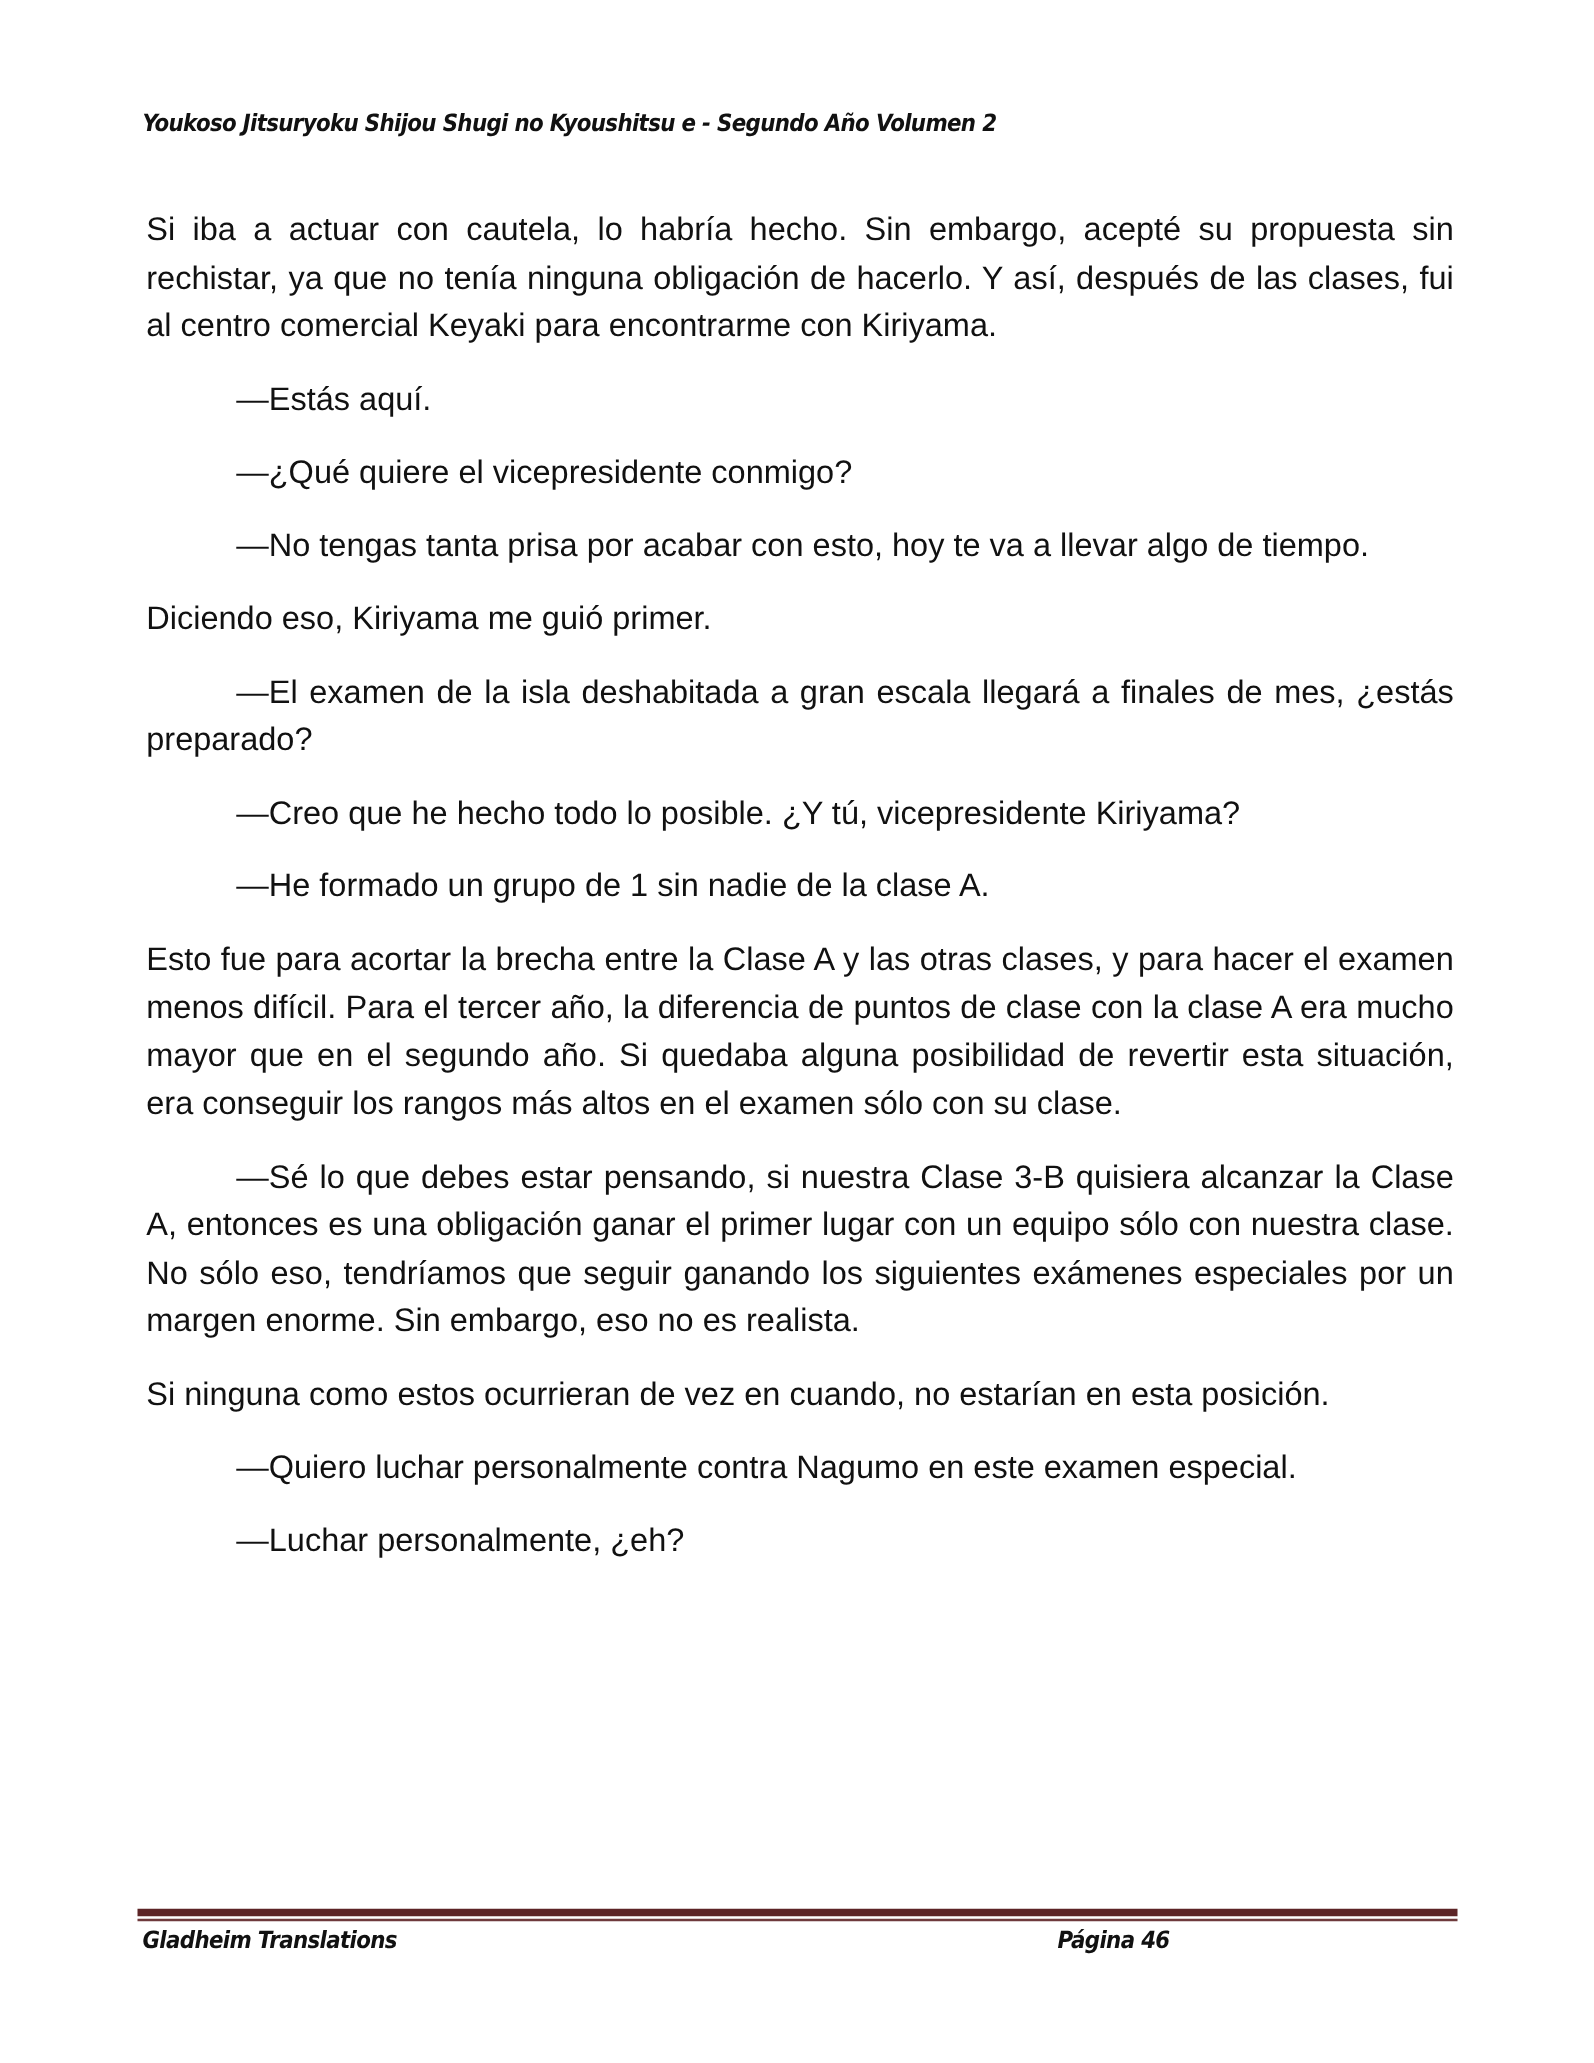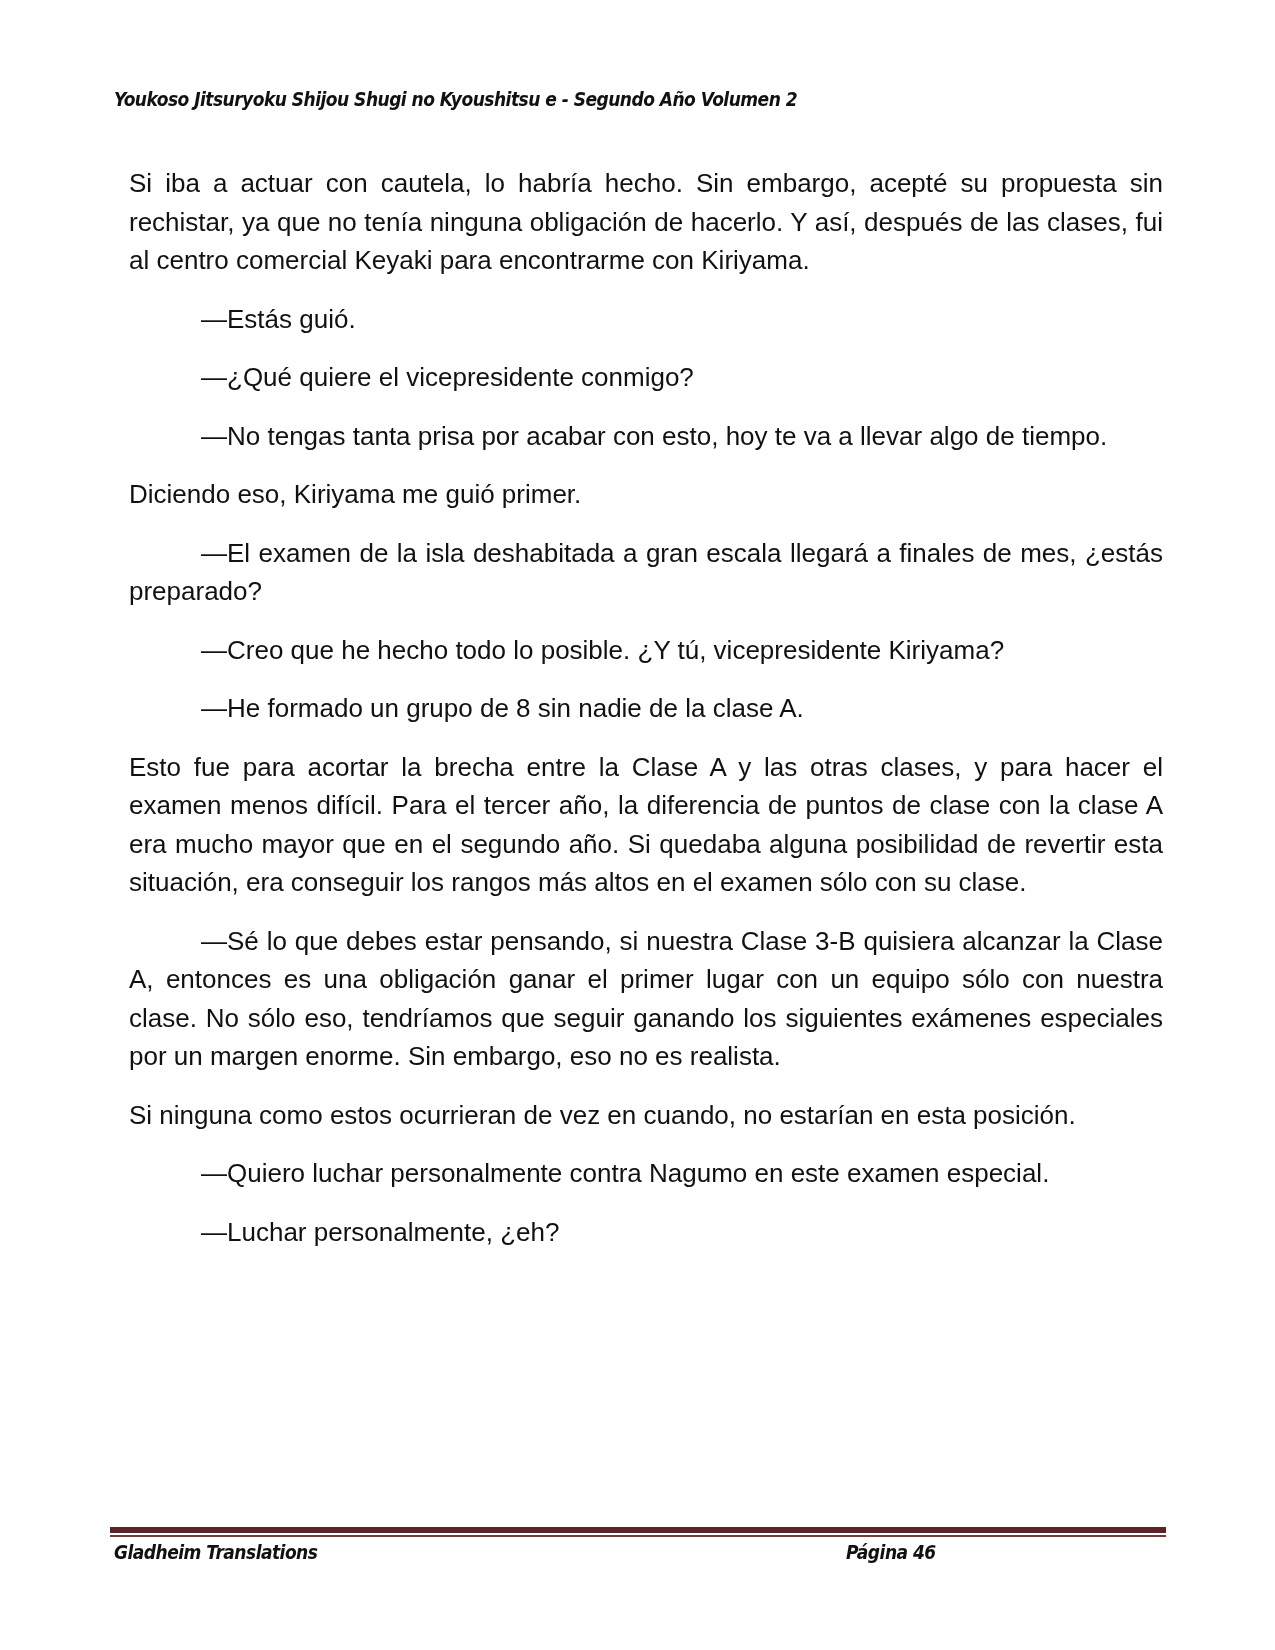--- a/index.html
+++ b/index.html
@@ -8,21 +8,21 @@
   .header-title {
     position: absolute; left: 114px; top: 72px;
     font-family: "DejaVu Sans", sans-serif; font-weight: bold; font-style: italic;
     font-size: 19px; color: #111; letter-spacing: -0.6px; transform: scaleX(0.9); transform-origin: left;
     white-space: nowrap;
   }
   .body-text {
     position: absolute; left: 113px; top: 148px; width: 1050px;
     font-family: "Liberation Sans", sans-serif; font-size: 26px; line-height: 38.5px; color: #111;
   }
-  .body-text p { margin: 0 0 20px 16px; text-align: justify; }
+  .body-text p { margin: 0 0 20px 4px; text-align: justify; }
   .body-text p.dialog { text-indent: 72px; }
   .footer-rule-thick {
     position: absolute; left: 110px; top: 1511px; width: 1056px; height: 6px; background: #5c2426;
   }
   .footer-rule-thin {
     position: absolute; left: 110px; top: 1519px; width: 1056px; height: 2px; background: #6e3a3c;
   }
   .footer-left, .footer-right {
     position: absolute; top: 1525px;
     font-family: "DejaVu Sans", sans-serif; font-weight: bold; font-style: italic;
@@ -32,27 +32,27 @@
   .footer-right { right: 110px; transform: scaleX(0.9); transform-origin: right; }
 </style>
 </head>
 <body>
 
 <div class="page">
   <div class="header-title">Youkoso Jitsuryoku Shijou Shugi no Kyoushitsu e - Segundo Año Volumen 2</div>
 
   <div class="body-text">
     <p class="narration">Si iba a actuar con cautela, lo habría hecho. Sin embargo, acepté su propuesta sin rechistar, ya que no tenía ninguna obligación de hacerlo. Y así, después de las clases, fui al centro comercial Keyaki para encontrarme con Kiriyama.</p>
-    <p class="dialog">—Estás guió.</p>
+    <p class="dialog">—Estás aquí.</p>
     <p class="dialog">—¿Qué quiere el vicepresidente conmigo?</p>
     <p class="dialog">—No tengas tanta prisa por acabar con esto, hoy te va a llevar algo de tiempo.</p>
     <p class="narration">Diciendo eso, Kiriyama me guió primer.</p>
     <p class="dialog">—El examen de la isla deshabitada a gran escala llegará a finales de mes, ¿estás preparado?</p>
     <p class="dialog">—Creo que he hecho todo lo posible. ¿Y tú, vicepresidente Kiriyama?</p>
-    <p class="dialog">—He formado un grupo de 8 sin nadie de la clase A.</p>
+    <p class="dialog">—He formado un grupo de 1 sin nadie de la clase A.</p>
     <p class="narration">Esto fue para acortar la brecha entre la Clase A y las otras clases, y para hacer el examen menos difícil. Para el tercer año, la diferencia de puntos de clase con la clase A era mucho mayor que en el segundo año. Si quedaba alguna posibilidad de revertir esta situación, era conseguir los rangos más altos en el examen sólo con su clase.</p>
     <p class="dialog">—Sé lo que debes estar pensando, si nuestra Clase 3-B quisiera alcanzar la Clase A, entonces es una obligación ganar el primer lugar con un equipo sólo con nuestra clase. No sólo eso, tendríamos que seguir ganando los siguientes exámenes especiales por un margen enorme. Sin embargo, eso no es realista.</p>
     <p class="narration">Si ninguna como estos ocurrieran de vez en cuando, no estarían en esta posición.</p>
     <p class="dialog">—Quiero luchar personalmente contra Nagumo en este examen especial.</p>
     <p class="dialog">—Luchar personalmente, ¿eh?</p>
   </div>
 
   <div class="footer-rule-thick"></div>
   <div class="footer-rule-thin"></div>
   <div class="footer-left">Gladheim Translations</div>

